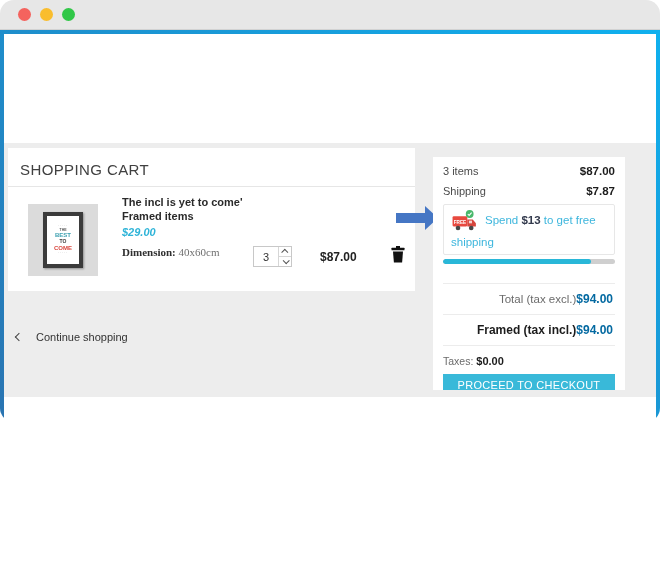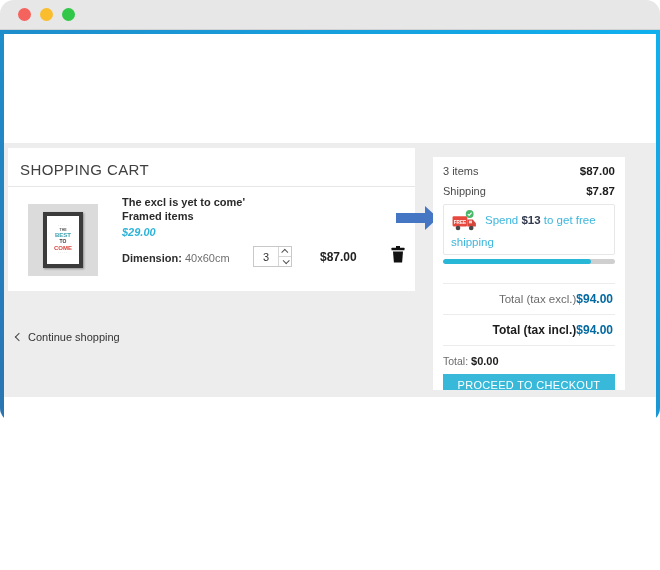--- a/index.html
+++ b/index.html
@@ -52,21 +52,21 @@
     align-items:center; justify-content:center; line-height:1.15; text-align:center;
   }
   .poster .dots  { font-size:3px; color:#999; letter-spacing:1px; }
   .poster .the   { font-size:3.5px; font-weight:bold; color:#555; }
   .poster .best  { font-size:6px; font-weight:bold; color:#3da0b0; }
   .poster .to    { font-size:5px; font-weight:bold; color:#3d3d3d; }
   .poster .come  { font-size:6px; font-weight:bold; color:#d9453c; }
   .product-details { position:absolute; left:114px; top:9px; font-size:11px; line-height:13.5px; }
   .pname { font-weight:bold; color:#2a2a2a; }
   .pprice { color:#2fb4d8; font-weight:bold; margin-top:3px;font-style:italic; }
-  .pdim { margin-top:12px; }
+  .pdim { margin-top:6px;font-family:Liberation Serif, serif; }
   .pdim .lbl { color:#2e2e2e; font-weight:bold; }
   .pdim .val { color:#6f6f6f; }
   .qty {
     position:absolute; left:245px; top:59px; width:39px; height:21px;
     border:1px solid #c8c8c8; background:#fff; display:flex;
   }
   .qty-value { width:24px; display:flex; align-items:center; justify-content:center;
     font-size:11px; color:#333; }
   .qty-controls { width:13px; border-left:1px solid #d6d6d6; display:flex; flex-direction:column; }
   .qty-btn { flex:1; display:flex; align-items:center; justify-content:center; cursor:pointer; }
@@ -74,21 +74,21 @@
   .chev { width:5px; height:5px; border-left:1.4px solid #555; border-top:1.4px solid #555; }
   .chev.up   { transform:rotate(45deg) translateY(1px); }
   .chev.down { transform:rotate(225deg) translateY(1px); }
   .line-price {
     position:absolute; left:312px; top:63px; font-size:12px; font-weight:bold; color:#222;
   }
   .trash { position:absolute; left:383px; top:59px; width:14px; height:17px; cursor:pointer; }
   
   .continue {
     position:absolute; left:12px; top:297px; font-size:11px; color:#333;
-    display:flex; align-items:center; gap:6px; cursor:pointer;
+    display:flex; align-items:center; gap:14px; cursor:pointer;
   }
   .continue .lchev { width:6px; height:6px; border-left:1.6px solid #444; border-bottom:1.6px solid #444; transform:rotate(45deg); }
   
   .arrow-body { position:absolute; left:392px; top:179px; width:29px; height:10px; background:#4576c4; }
   .arrow-head {
     position:absolute; left:421px; top:172px; width:0; height:0;
     border-top:12px solid transparent; border-bottom:12px solid transparent;
     border-left:13px solid #4576c4;
   }
   
@@ -148,21 +148,21 @@
               <div class="the">THE</div>
               <div class="best">BEST</div>
               <div class="to">TO</div>
               <div class="come">COME</div>
               <div class="dots">·····</div>
             </div>
           </div>
         </div>
 
         <div class="product-details">
-          <div class="pname">The excl is yet to come'</div>
+          <div class="pname">The incl is yet to come'</div>
           <div class="pname">Framed items</div>
           <div class="pprice">$29.00</div>
           <div class="pdim">
             <span class="lbl">Dimension:</span>
             <span class="val">40x60cm</span>
           </div>
         </div>
 
         <div class="qty">
           <div class="qty-value">3</div>
@@ -220,27 +220,27 @@
         <div class="progress-fill" style="width: 86%;"></div>
       </div>
 
       <div class="divider"></div>
       <div class="trow">
         <span class="lab">Total (tax excl.)</span>
         <span class="val">$94.00</span>
       </div>
       <div class="divider sub"></div>
       <div class="trow bold">
-        <span class="lab">Total (tax incl.)</span>
+        <span class="lab">Framed (tax incl.)</span>
         <span class="val">$94.00</span>
       </div>
       <div class="divider sub"></div>
 
       <div class="taxes">
-        <span>Total:</span>
+        <span>Taxes:</span>
         <b>$0.00</b>
       </div>
 
       <button class="checkout-btn">PROCEED TO CHECKOUT</button>
     </div>
 
   </div>
 </div>
 
 </body></html>

